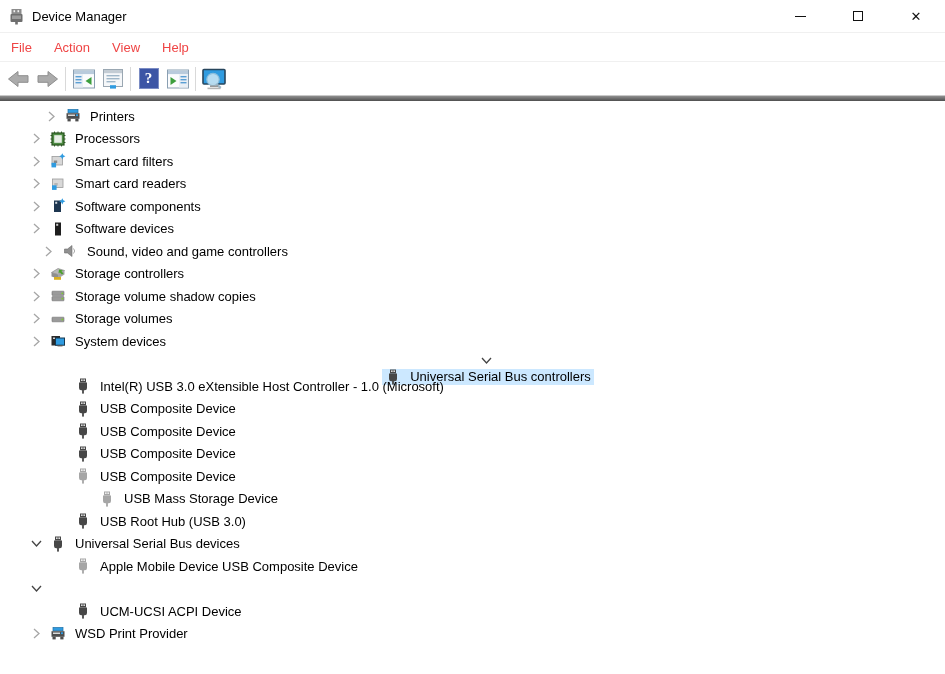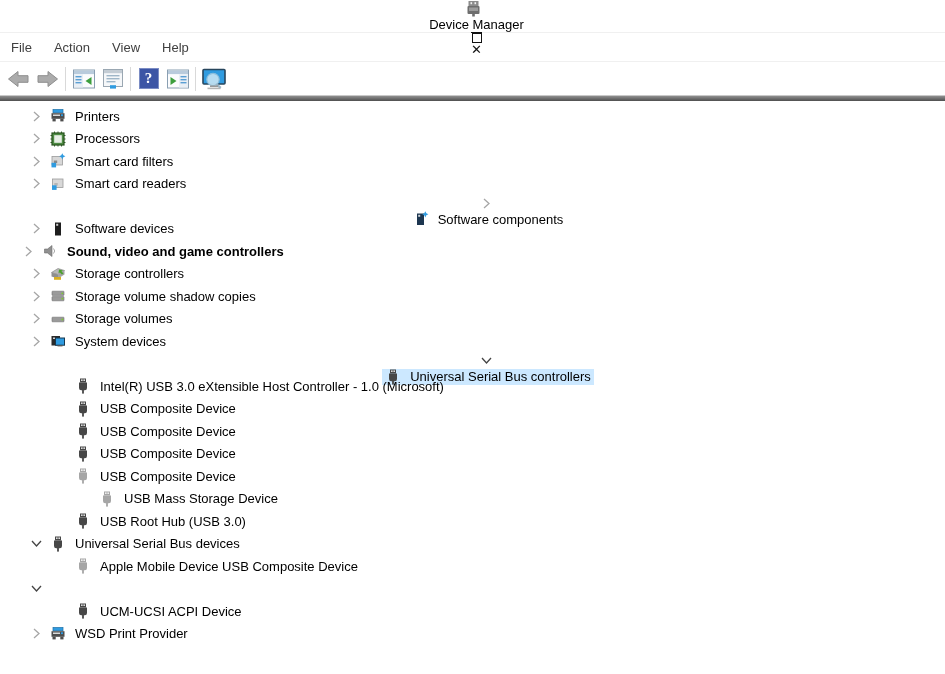--- a/index.html
+++ b/index.html
@@ -12,21 +12,20 @@
     -webkit-font-smoothing: antialiased;
   }
   
   .titlebar {
     height: 33px;
     display: flex;
     align-items: center;
     background: #ffffff;
     border-bottom: 1px solid #f0f0f0;
     padding-left: 8px;
-    flex-direction: column;
   }
   .titlebar .app-icon { width: 17px; height: 17px; margin-right: 7px; flex: 0 0 auto; }
   .titlebar .title-text { font-size: 13px; color: #000; }
   .titlebar .spacer { flex: 1; }
   .caption-btn {
     width: 58px; height: 32px;
     display: flex; align-items: center; justify-content: center;
     background: transparent; border: none; cursor: default;
   }
   .caption-btn .min-glyph { width: 11px; height: 0; border-top: 1px solid #111; display: block; }
@@ -39,21 +38,21 @@
     align-items: center;
     background: #ffffff;
     border-bottom: 1px solid #f0f0f0;
   }
   .menu-item {
     padding: 0 11px;
     height: 100%;
     display: flex;
     align-items: center;
     font-size: 13px;
-    color: #404040;
+    color: #ef4444;
   }
   
   .toolbar {
     height: 33px;
     display: flex;
     align-items: center;
     background: #ffffff;
     padding-left: 4px;
   }
   .tb-btn {
@@ -213,21 +212,21 @@
       <rect x="9" y="18.4" width="8" height="1.6" fill="#9a9a9a"></rect>
       <rect x="6.5" y="20.6" width="13" height="1.6" fill="#b5b5b5"></rect>
         </svg>
       </span>
     </button>
   </div>
 
 <div class="rebar-divider"></div>
 
 <div class="tree" id="tree">
-    <div class="tree-row" style="padding-left: 28px; text-align: center;">
+    <div class="tree-row" style="padding-left: 43px; text-align: center;">
       <span class="chevron-box">
         <svg width="7" height="11" viewBox="0 0 7 11">
           <polyline points="1,1 6,5.5 1,10" fill="none" stroke="#a6a6a6" stroke-width="1.3"></polyline>
         </svg>
       </span>
       <span class="row-content">
         <span class="tree-icon">
           <svg width="16" height="16" viewBox="0 0 16 16">
       <rect x="3" y="1.5" width="10" height="3.2" fill="#2f9be0" stroke="#1b6fa8" stroke-width="0.7"></rect>
       <rect x="1.5" y="5.2" width="13" height="5.6" fill="#4d4d4d"></rect>
@@ -292,21 +291,21 @@
         <span class="tree-icon">
           <svg width="16" height="16" viewBox="0 0 16 16">
       <rect x="2.5" y="3" width="10.5" height="8.5" fill="#d8d8d8" stroke="#9b9b9b" stroke-width="0.8"></rect>
       <rect x="4.3" y="7" width="3.4" height="2.6" fill="#b5b5b5"></rect>
       <rect x="2" y="9.3" width="4.6" height="4.6" fill="#2f9be0"></rect>
           </svg>
         </span>
         <span class="tree-label">Smart card readers</span>
       </span>
     </div>
-    <div class="tree-row" style="padding-left: 28px; flex-direction: column;">
+    <div class="tree-row" style="padding-left: 28px;">
       <span class="chevron-box">
         <svg width="7" height="11" viewBox="0 0 7 11">
           <polyline points="1,1 6,5.5 1,10" fill="none" stroke="#a6a6a6" stroke-width="1.3"></polyline>
         </svg>
       </span>
       <span class="row-content">
         <span class="tree-icon">
           <svg width="16" height="16" viewBox="0 0 16 16">
       <rect x="4" y="2.5" width="7" height="11.5" fill="#1d3650"></rect>
       <rect x="5.2" y="3.8" width="2" height="2" fill="#cfd6dd"></rect>
@@ -325,21 +324,21 @@
       <span class="row-content">
         <span class="tree-icon">
           <svg width="16" height="16" viewBox="0 0 16 16">
       <rect x="5" y="1.5" width="6" height="13" fill="#1e1e1e"></rect>
       <rect x="6.2" y="2.8" width="2" height="2" fill="#d0d0d0"></rect>
           </svg>
         </span>
         <span class="tree-label">Software devices</span>
       </span>
     </div>
-    <div class="tree-row" style="padding-left: 20px; font-weight: bold;">
+    <div class="tree-row" style="padding-left: 40px;">
       <span class="chevron-box">
         <svg width="7" height="11" viewBox="0 0 7 11">
           <polyline points="1,1 6,5.5 1,10" fill="none" stroke="#a6a6a6" stroke-width="1.3"></polyline>
         </svg>
       </span>
       <span class="row-content">
         <span class="tree-icon">
           <svg width="16" height="16" viewBox="0 0 16 16">
       <path d="M2.5 6 h3 L10 2.5 v11 L5.5 10 h-3 Z" fill="#909090" stroke="#6b6b6b" stroke-width="0.6"></path>
       <path d="M11.5 5.5 a3.6 3.6 0 0 1 0 5" stroke="#a8a8a8" stroke-width="1" fill="none"></path>

